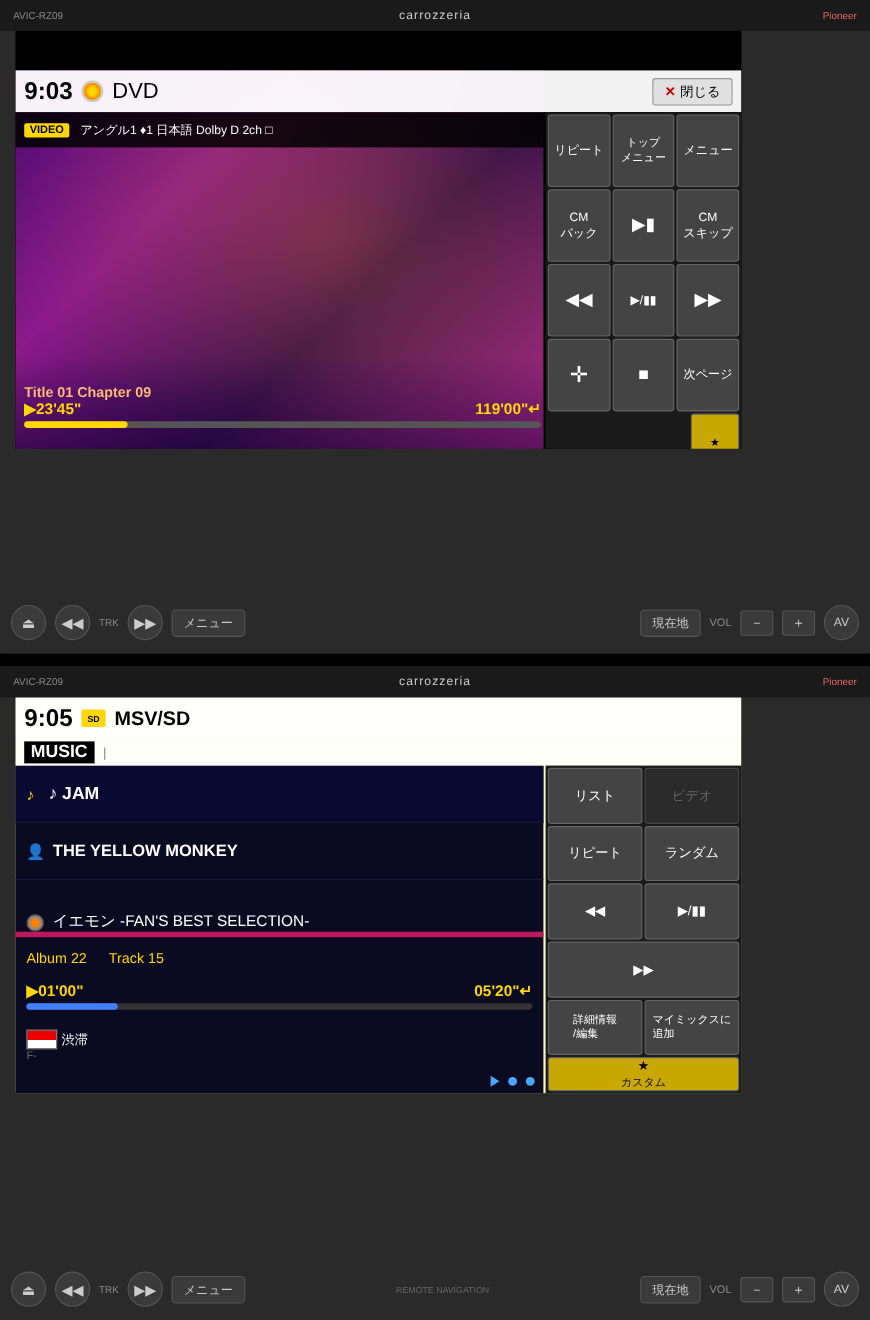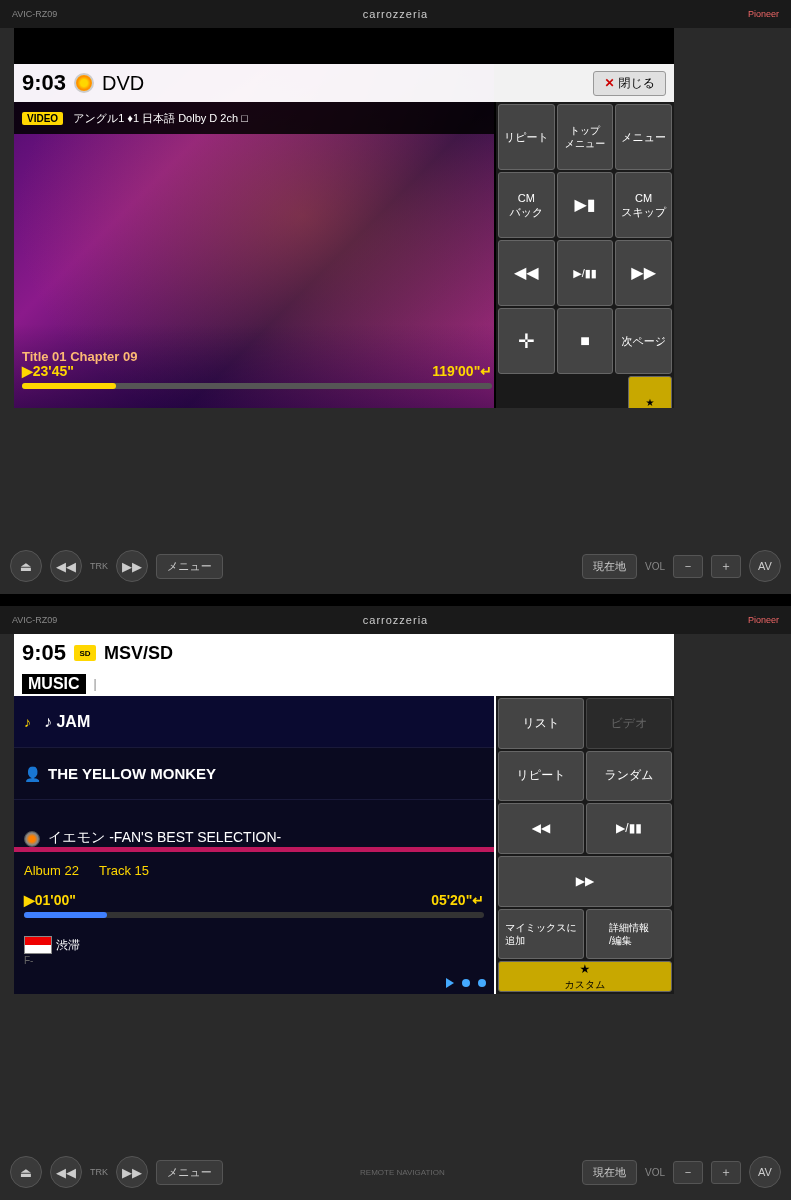--- a/index.html
+++ b/index.html
@@ -383,21 +383,21 @@
       position: absolute;
       top: 28px;
       left: 14px;
       overflow: hidden;
     }
 
     
     .msv-ui {
       width: 100%;
       height: 100%;
-      background: #ffffff;
+      background: #fef9c3;
       position: relative;
     }
 
     
     .msv-top-bar {
       position: absolute;
       top: 0;
       left: 0;
       width: 100%;
       height: 38px;
@@ -836,22 +836,22 @@
         </div>
 
         <div class="msv-controls">
           <div class="msv-btn">リスト</div>
           <div class="msv-btn disabled">ビデオ</div>
           <div class="msv-btn">リピート</div>
           <div class="msv-btn">ランダム</div>
           <div class="msv-btn">◀◀</div>
           <div class="msv-btn">▶/▮▮</div>
           <div class="msv-btn" style="grid-column: span 2;">▶▶</div>
+          <div class="msv-btn" style="font-size:10px;">詳細情報<br>/編集</div>
           <div class="msv-btn" style="font-size:10px;">マイミックスに<br>追加</div>
-          <div class="msv-btn" style="font-size:10px;">詳細情報<br>/編集</div>
 
           <div class="msv-btn yellow-star" style="grid-column: span 2;">
             <span>★</span>
             <span style="font-size:10px;">カスタム</span>
           </div>
         </div>
 
       </div>
     </div>
 

